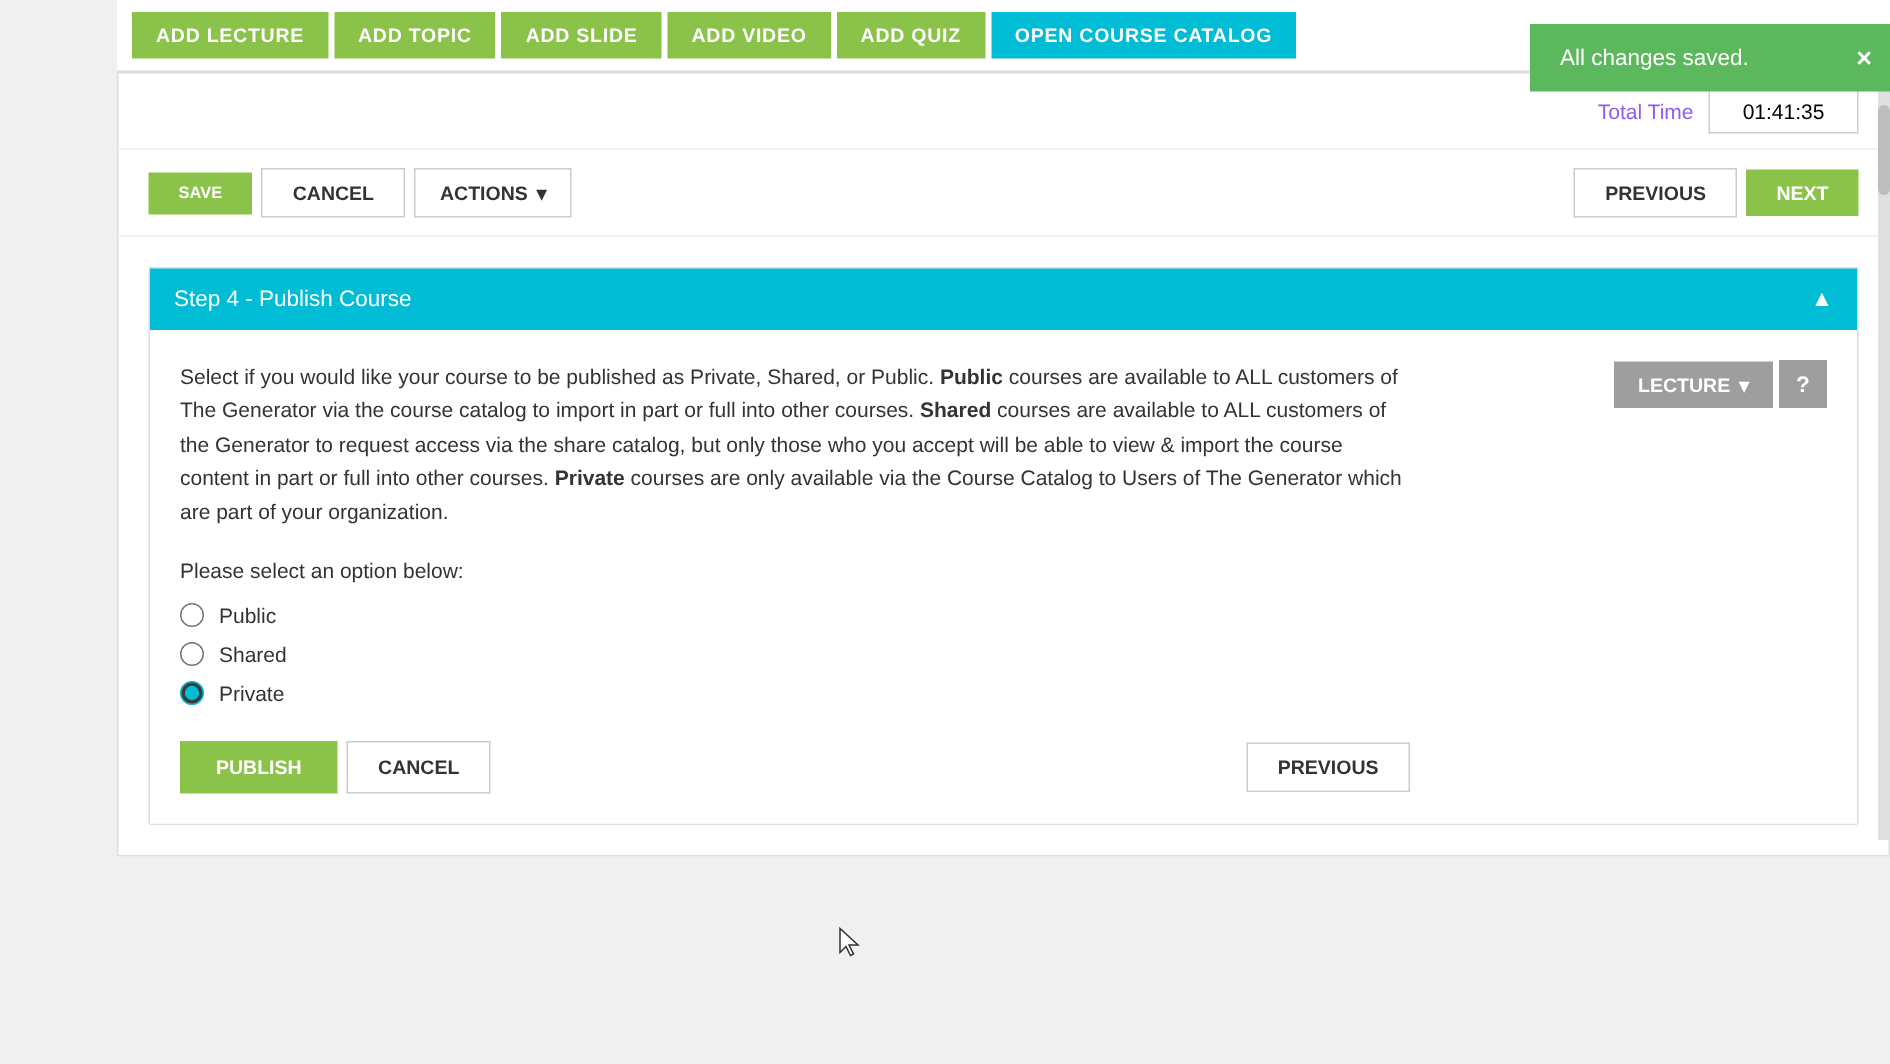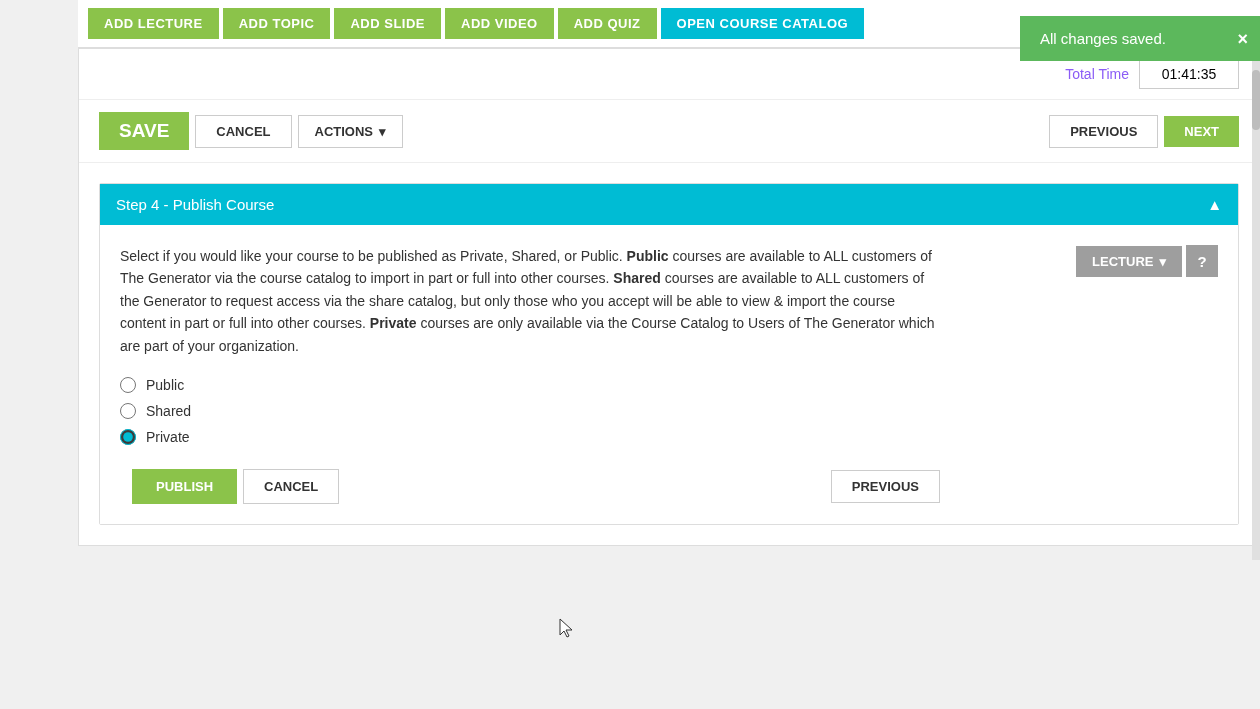--- a/index.html
+++ b/index.html
@@ -127,21 +127,21 @@
       display: flex;
       gap: 6px;
       align-items: center;
     }
 
     .btn-save {
       background: #8bc34a;
       color: white;
       border: none;
       padding: 8px 20px;
-      font-size: 19px;
+      font-size: 11px;
       font-weight: bold;
       cursor: pointer;
       text-transform: uppercase;
     }
 
     .btn-cancel {
       background: white;
       color: #333;
       border: 1px solid #ccc;
       padding: 8px 20px;
@@ -253,21 +253,20 @@
     
     .bottom-action-bar {
       display: flex;
       justify-content: space-between;
       align-items: center;
     }
 
     .bottom-left {
       display: flex;
       gap: 6px;
-      margin-left: 12px;
     }
 
     .btn-publish {
       background: #8bc34a;
       color: white;
       border: none;
       padding: 10px 24px;
       font-size: 13px;
       font-weight: bold;
       cursor: pointer;
@@ -385,20 +384,21 @@
       <span>▲</span>
     </div>
     <div class="step-body">
 
       <div style="display: flex; justify-content: space-between; align-items: flex-start;">
         <div style="flex: 1; max-width: 820px;">
           <p class="step-description">
             Select if you would like your course to be published as Private, Shared, or Public. <strong>Public</strong> courses are available to ALL customers of The Generator via the course catalog to import in part or full into other courses. <strong>Shared</strong> courses are available to ALL customers of the Generator to request access via the share catalog, but only those who you accept will be able to view &amp; import the course content in part or full into other courses. <strong>Private</strong> courses are only available via the Course Catalog to Users of The Generator which are part of your organization.
           </p>
 
+          <p class="please-select">Please select an option below:</p>
 
           <div class="radio-group">
             <label class="radio-item">
               <input type="radio" name="publish_option" value="public" style="">
               <span>Public</span>
             </label>
             <label class="radio-item">
               <input type="radio" name="publish_option" value="shared" style="">
               <span>Shared</span>
             </label>

